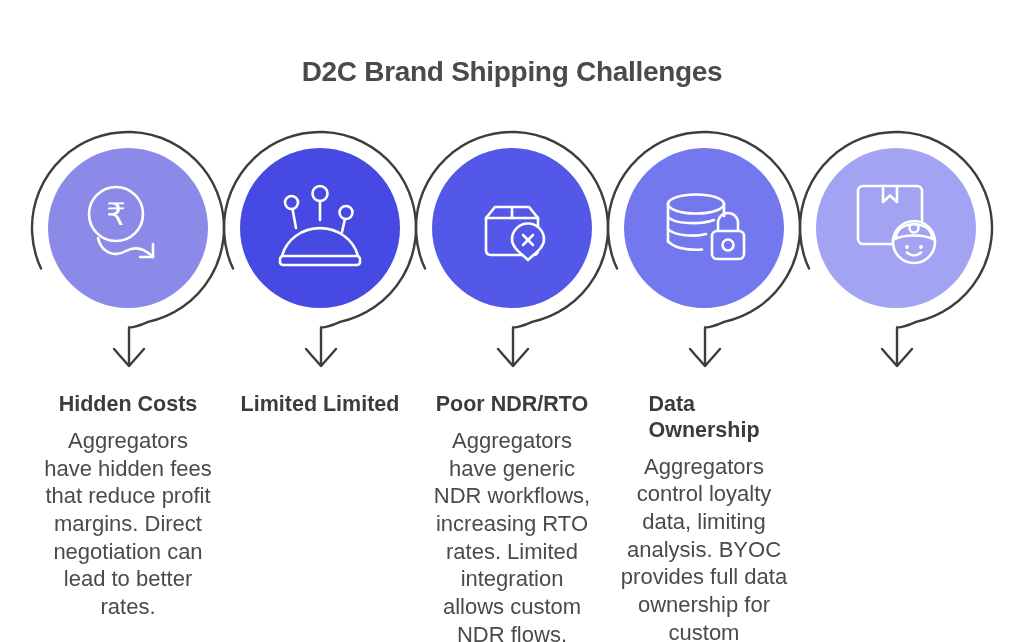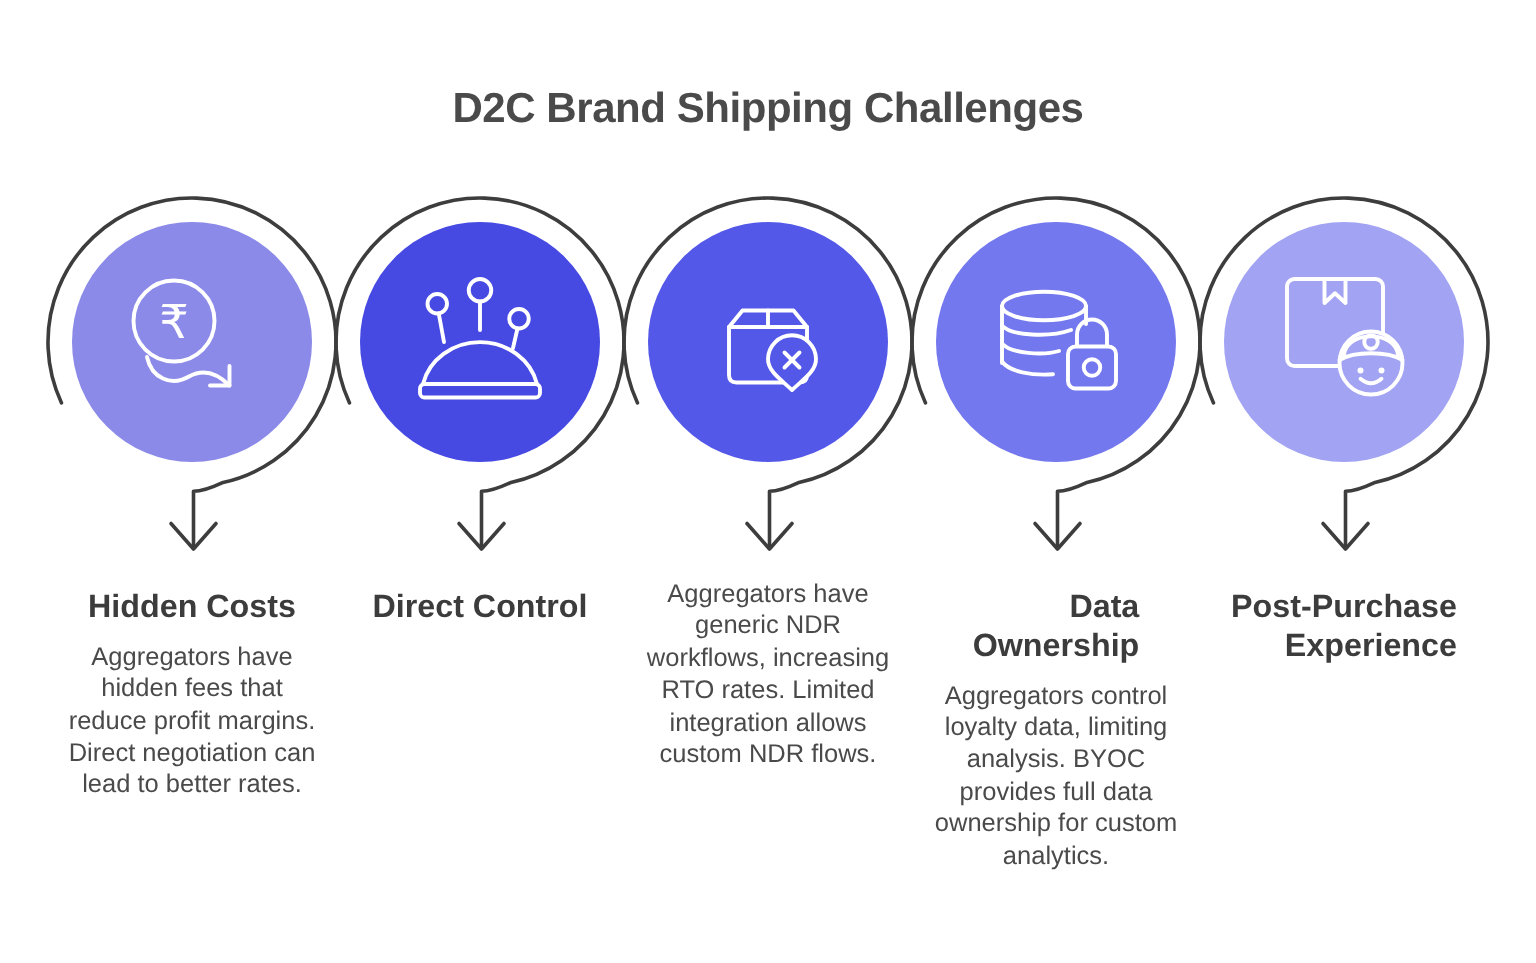--- a/index.html
+++ b/index.html
@@ -49,27 +49,27 @@
   .dot { fill: #ffffff; stroke: none; }
   .rupee {
     fill: #ffffff;
     font-family: "DejaVu Sans", sans-serif;
     font-size: 31px; text-anchor: middle; font-weight: 400;
   }
 
   h2.heading {
     margin: 16px 0 0;
     font-size: 21.5px; font-weight: 700; line-height: 1.2;
-    color: #3c3c3c; text-align: right;
+    color: #3c3c3c; text-align: left;
     white-space: pre-line;
   }
   p.desc {
     margin: 9px 0 0;
     width: 168px;
-    font-size: 17px; line-height: 1.26;
+    font-size: 22px; line-height: 1.26;
     color: #4a4a4a; text-align: center;
   }
 </style>
 </head>
 <body>
 
 <div class="canvas">
   <h1 class="title">D2C Brand Shipping Challenges</h1>
 
   <div class="row">
@@ -99,36 +99,37 @@
           <path class="ic" d="M -38 28 A 39 36 0 0 1 38 28"></path>
           <rect class="ic" x="-40" y="28" width="80" height="9" rx="3"></rect>
           <path class="ic" d="M -24 0 L -27.5 -19"></path>
           <circle class="ic" cx="-28.5" cy="-25.5" r="6.5"></circle>
           <path class="ic" d="M 0 -8 L 0 -27"></path>
           <circle class="ic" cx="0" cy="-34.5" r="7.5"></circle>
           <path class="ic" d="M 22 4 L 25 -9"></path>
           <circle class="ic" cx="26" cy="-15.5" r="6.5"></circle>
         </g>
       </svg>
-      <h2 class="heading">Direct Control</h2>
+      <h2 class="heading">Limited Limited</h2>
     </div>
 
     <div class="col">
       <svg class="unit" viewBox="0 0 210 250">
         <path class="loop" d="M 18 142.6 A 96 96 0 1 1 125 195.9 Q 113 201.5 106 201.5 L 106 239"></path>
         <path class="loop" d="M 91 223 L 106 240 L 121 223"></path>
         <circle cx="105" cy="102" r="80" fill="#5458e8"></circle>
         <g transform="translate(105,102)">
           <path class="ic" d="M -26 -10 H 26 V 22 Q 26 27 21 27 H -21 Q -26 27 -26 22 Z"></path>
           <path class="ic" d="M -26 -10 L -17 -21 H 17 L 26 -10"></path>
           <path class="ic" d="M 0 -21 V -10"></path>
           <path class="icmask" d="M 16 32 C 8.5 25 0 19.5 0 11.5 A 16 16 0 1 1 32 11.5 C 32 19.5 23.5 25 16 32 Z" fill="#5458e8"></path>
           <path class="ic" d="M 11 7 L 21 17 M 21 7 L 11 17"></path>
         </g>
       </svg>
+      <h2 class="heading">Poor NDR/RTO</h2>
       <p class="desc">Aggregators have generic NDR workflows, increasing RTO rates. Limited integration allows custom NDR flows.</p>
     </div>
 
     <div class="col">
       <svg class="unit" viewBox="0 0 210 250">
         <path class="loop" d="M 18 142.6 A 96 96 0 1 1 125 195.9 Q 113 201.5 106 201.5 L 106 239"></path>
         <path class="loop" d="M 91 223 L 106 240 L 121 223"></path>
         <circle cx="105" cy="102" r="80" fill="#7478ee"></circle>
         <g transform="translate(105,102)">
           <ellipse class="ic" cx="-8" cy="-24" rx="28" ry="9.5"></ellipse>
@@ -157,18 +158,16 @@
           <path class="ic" d="M -13 -42 V -26 L -6 -32.5 L 1 -26 V -42"></path>
           <circle class="icmask" cx="18" cy="14" r="21" fill="#a2a3f2"></circle>
           <path class="ic" d="M 0 9 C 1 -8 35 -8 36 9"></path>
           <path class="ic" d="M -3 12 C 7 6 29 6 39 12"></path>
           <circle class="ic" cx="18" cy="0" r="4.5"></circle>
           <circle class="dot" cx="11" cy="19" r="2"></circle>
           <circle class="dot" cx="25" cy="19" r="2"></circle>
           <path class="ic" d="M 11 24.5 Q 18 30.5 25 24.5"></path>
         </g>
       </svg>
-      <h2 class="heading">Post-Purchase
-Experience</h2>
     </div>
 
   </div>
 </div>
 
 </body></html>

